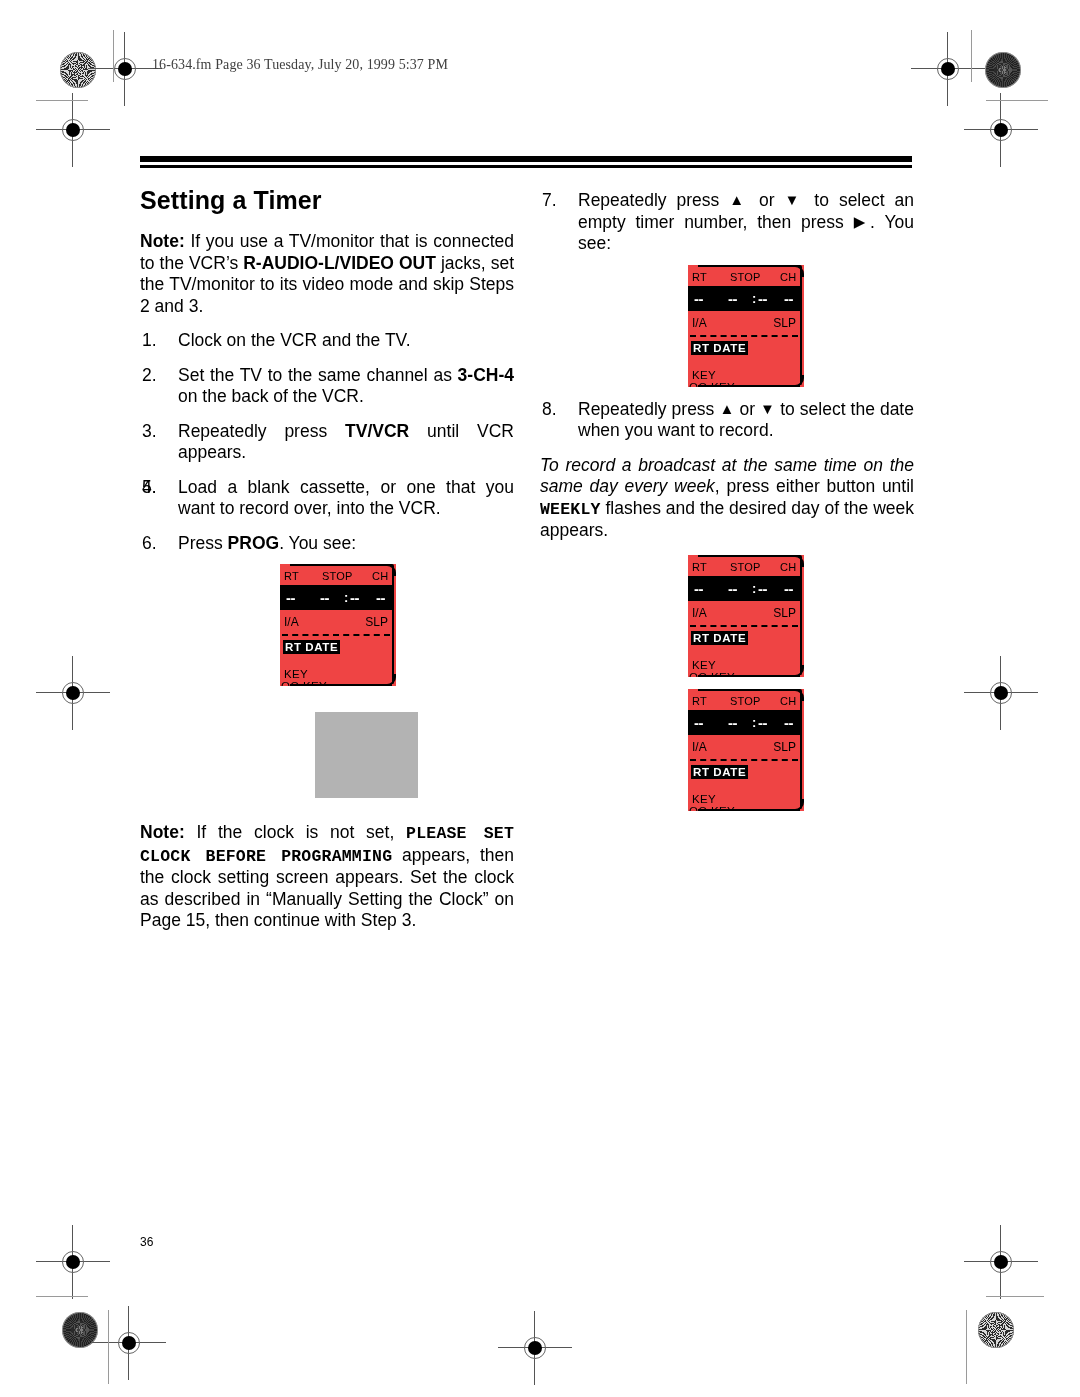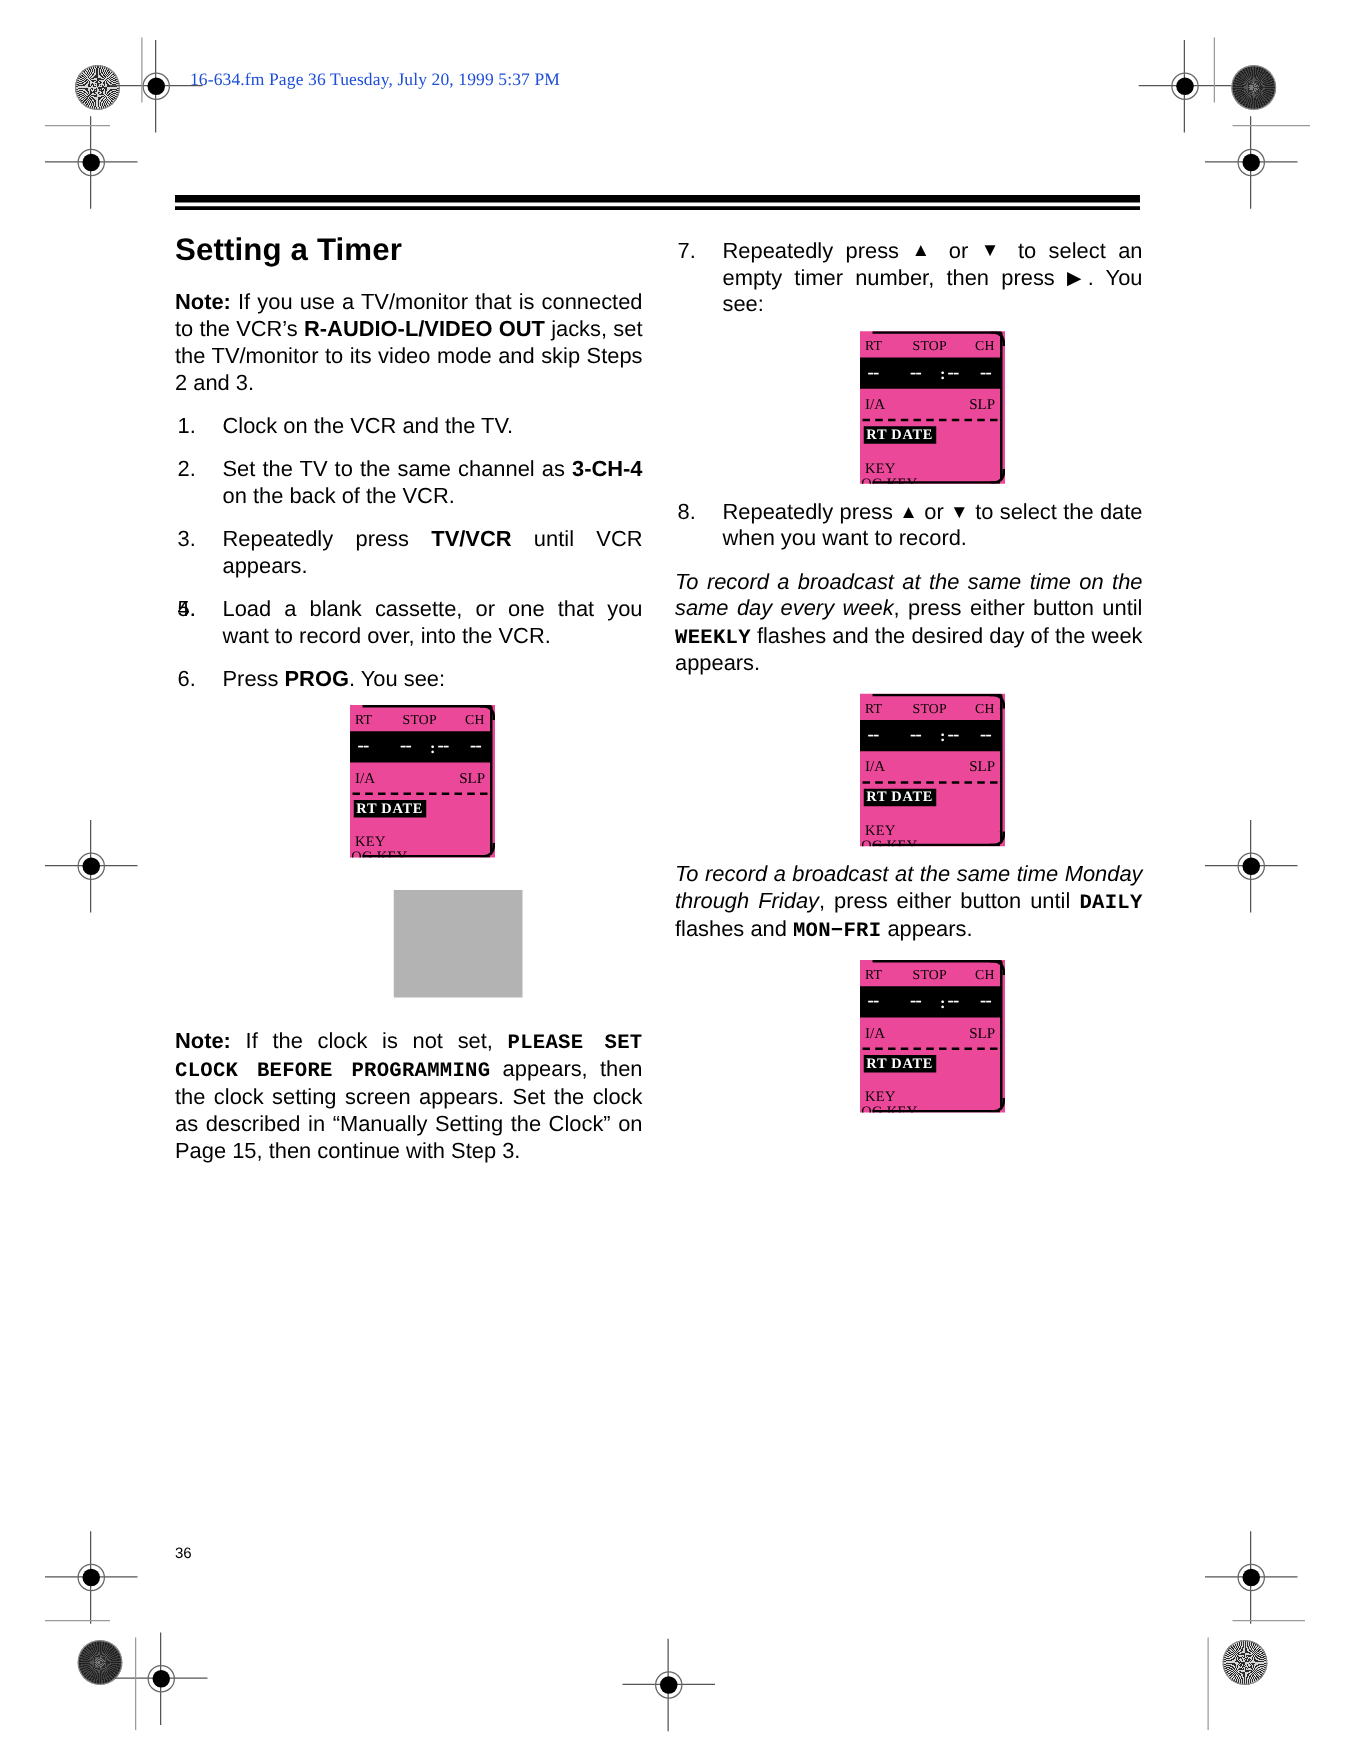--- a/index.html
+++ b/index.html
@@ -39,21 +39,21 @@
       repeating-conic-gradient(#4a4a4a 0deg 4deg, #9a9a9a 4deg 8deg);
     background-blend-mode:multiply;
   }
 
   .trimline{position:absolute;background:#9a9a9a;}
 
   
   .slug{
     position:absolute;left:152px;top:57px;
     font-family:"Liberation Serif", serif;
-    font-size:14px;letter-spacing:.1px;color:#1d4ed8;white-space:nowrap;
+    font-size:14px;letter-spacing:.1px;color:#404040;white-space:nowrap;
   }
 
   
   .content{position:absolute;left:0;top:0;width:1080px;height:1397px;}
 
   .rule-top{position:absolute;left:140px;top:156px;width:772px;height:6px;background:#000;}
   .rule-top2{position:absolute;left:140px;top:165px;width:772px;height:3px;background:#000;}
 
   .col{position:absolute;width:374px;}
   .col-left{left:140px;top:186px;}
@@ -87,23 +87,23 @@
   }
   ol.steps li.tight{margin-bottom:0;}
 
   .tri{font-size:15px;line-height:1;vertical-align:1px;letter-spacing:0;}
 
   
   .lcd{
     position:relative;
     width:116px;height:122px;
     margin:10px 0 12px 0;
-    font-family:Liberation Serif, serif;
+    font-family:Liberation Sans, sans-serif;
     overflow:hidden;
-    background:#ec4899;
+    background:#ef4444;
   }
   .lcd .bezel-t{position:absolute;left:10px;top:0;right:4px;height:2px;background:#000;}
   .lcd .bezel-r{position:absolute;right:2px;top:0;width:2px;bottom:2px;background:#000;
                 border-bottom-right-radius:8px;border-top-right-radius:8px;}
   .lcd .bezel-b{position:absolute;left:10px;bottom:0;right:4px;height:2px;background:#000;}
   .lcd .corner{position:absolute;right:0;top:0;width:10px;height:10px;border-top:2px solid #000;border-right:2px solid #000;border-top-right-radius:9px;}
   .lcd .cornerb{position:absolute;right:0;bottom:0;width:10px;height:10px;border-bottom:2px solid #000;border-right:2px solid #000;border-bottom-right-radius:9px;}
 
   .lcd .hdr{
     position:absolute;left:4px;top:6px;width:104px;height:13px;
@@ -373,23 +373,20 @@
         <span class="r-ia">I/A</span>
         <span class="r-slp">SLP</span>
       </div>
       <div class="dash"></div>
       <div class="inv">RT DATE</div>
       <div class="l2">▼ KEY</div>
       <div class="l3">KEY</div>
       <div class="l4">OG KEY</div>
     </div>
 
-    <p>
-      <i>To record a broadcast at the same time Monday through Friday</i><span>, press either button until </span><span class="mono">DAILY</span><span> flashes and </span><span class="mono">MON−FRI</span><span> appears.</span>
-    </p>
 
     <div class="lcd lcd-right">
       <div class="bezel-t"></div>
         <div class="bezel-r"></div>
         <div class="bezel-b"></div>
       <div class="corner"></div>
         <div class="cornerb"></div>
       <div class="hdr">
         <span class="h-start">RT</span>
         <span class="h-stop">STOP</span>

